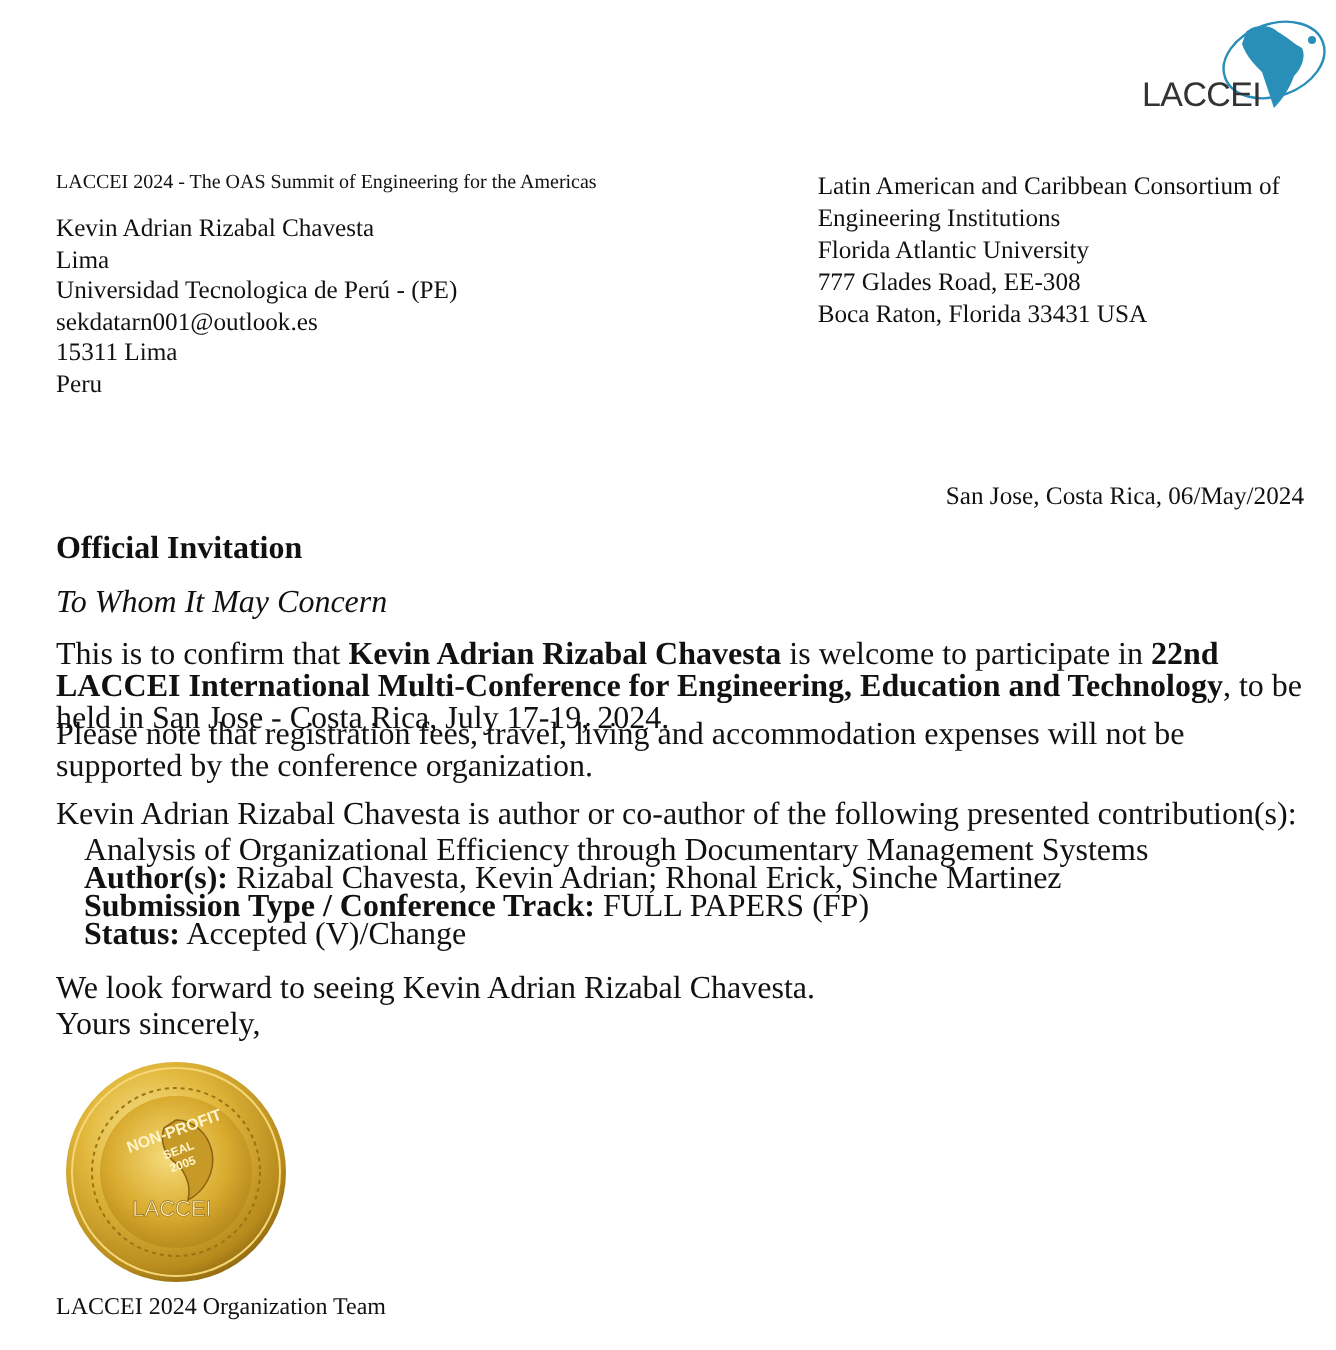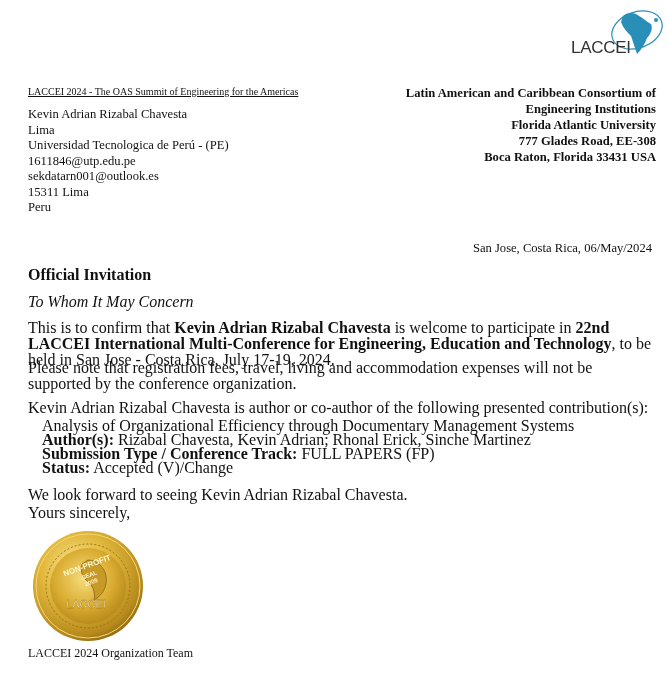--- a/index.html
+++ b/index.html
@@ -9,25 +9,25 @@
     color: #111111;
   }
   .abs { position: absolute; }
   .logo { left: 565px; top: 8px; width: 100px; height: 55px; }
   .logo-text {
     position: absolute; left: 6px; top: 30px;
     font-family: "Liberation Sans", "DejaVu Sans", sans-serif;
     font-size: 17px; color: #333333; letter-spacing: -0.3px;
   }
   .header-line {
-    left: 28px; top: 86px; font-size: 10px; color: #111; text-decoration: underline;
+    left: 28px; top: 86px; font-size: 10px; color: #111;
   }
   .addr-left { left: 28px; top: 107px; font-size: 12.6px; line-height: 15.5px; }
   .addr-right {
-    right: 12px; top: 85px; font-size: 12.6px; line-height: 16px; text-align: right; font-weight: bold;
+    right: 28px; top: 85px; font-size: 12.6px; line-height: 16px; 
   }
   .date-line { right: 16px; top: 241px; font-size: 12.6px; }
   .body-text { left: 28px; width: 628px; font-size: 16px; line-height: 16px; }
   .title { top: 267px; font-weight: bold; }
   .greeting { top: 294px; font-style: italic; }
   .p1 { top: 320px; }
   .p2 { top: 360px; }
   .p3 { top: 400px; }
   .contrib { left: 42px; top: 419px; font-size: 16px; line-height: 14px; }
   .closing { top: 486px; line-height: 18px; }
@@ -47,21 +47,20 @@
   </svg>
   <span class="logo-text">LACCEI</span>
 </div>
 
 <div class="abs header-line">LACCEI 2024 - The OAS Summit of Engineering for the Americas</div>
 
 <div class="abs addr-left">
   <span class="line">Kevin Adrian Rizabal Chavesta</span>
   <span class="line">Lima</span>
   <span class="line">Universidad Tecnologica de Perú - (PE)</span>
-  <span class="line">1611846@utp.edu.pe</span>
   <span class="line">sekdatarn001@outlook.es</span>
   <span class="line">15311 Lima</span>
   <span class="line">Peru</span>
 </div>
 
 <div class="abs addr-right">
   <span class="line">Latin American and Caribbean Consortium of</span>
   <span class="line">Engineering Institutions</span>
   <span class="line">Florida Atlantic University</span>
   <span class="line">777 Glades Road, EE-308</span>

